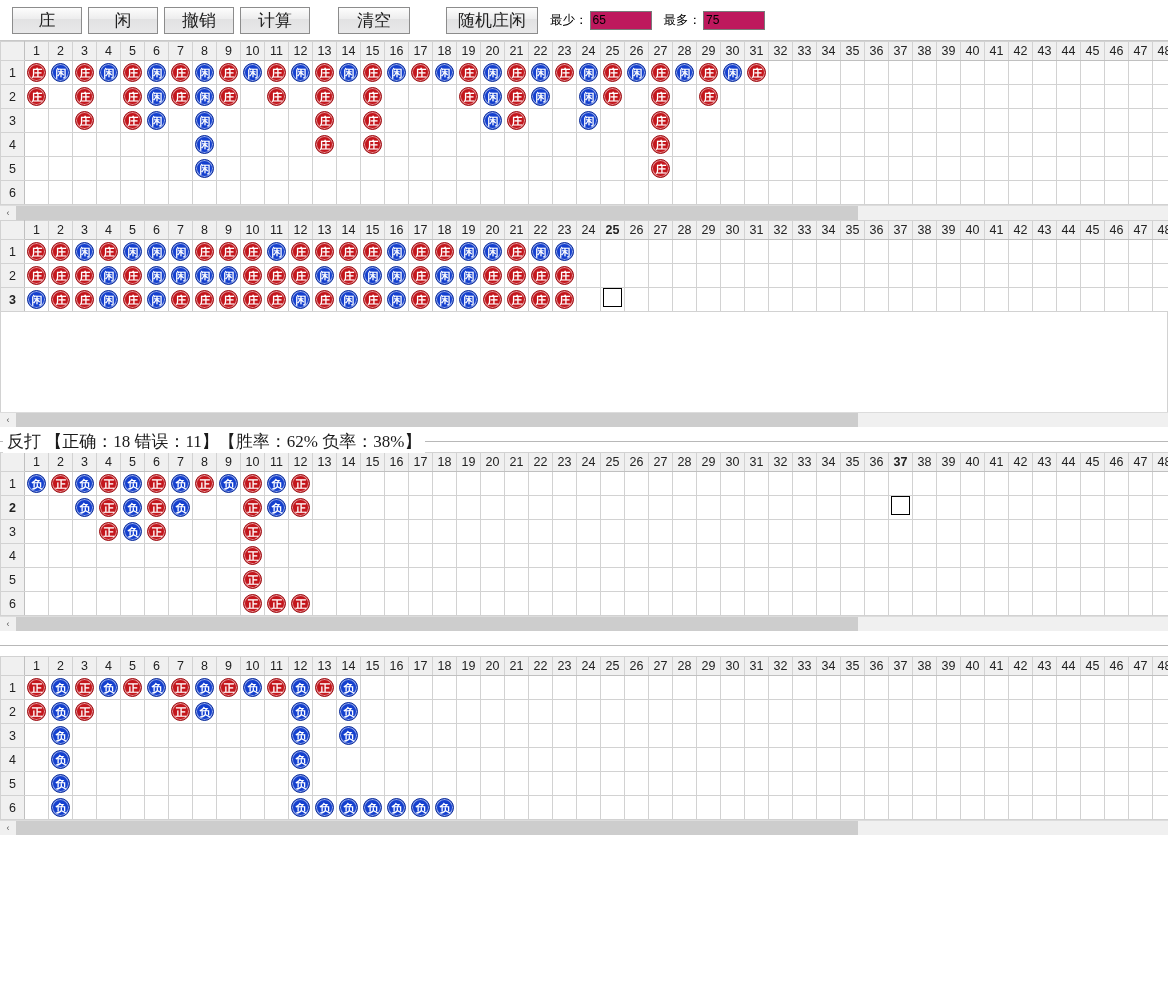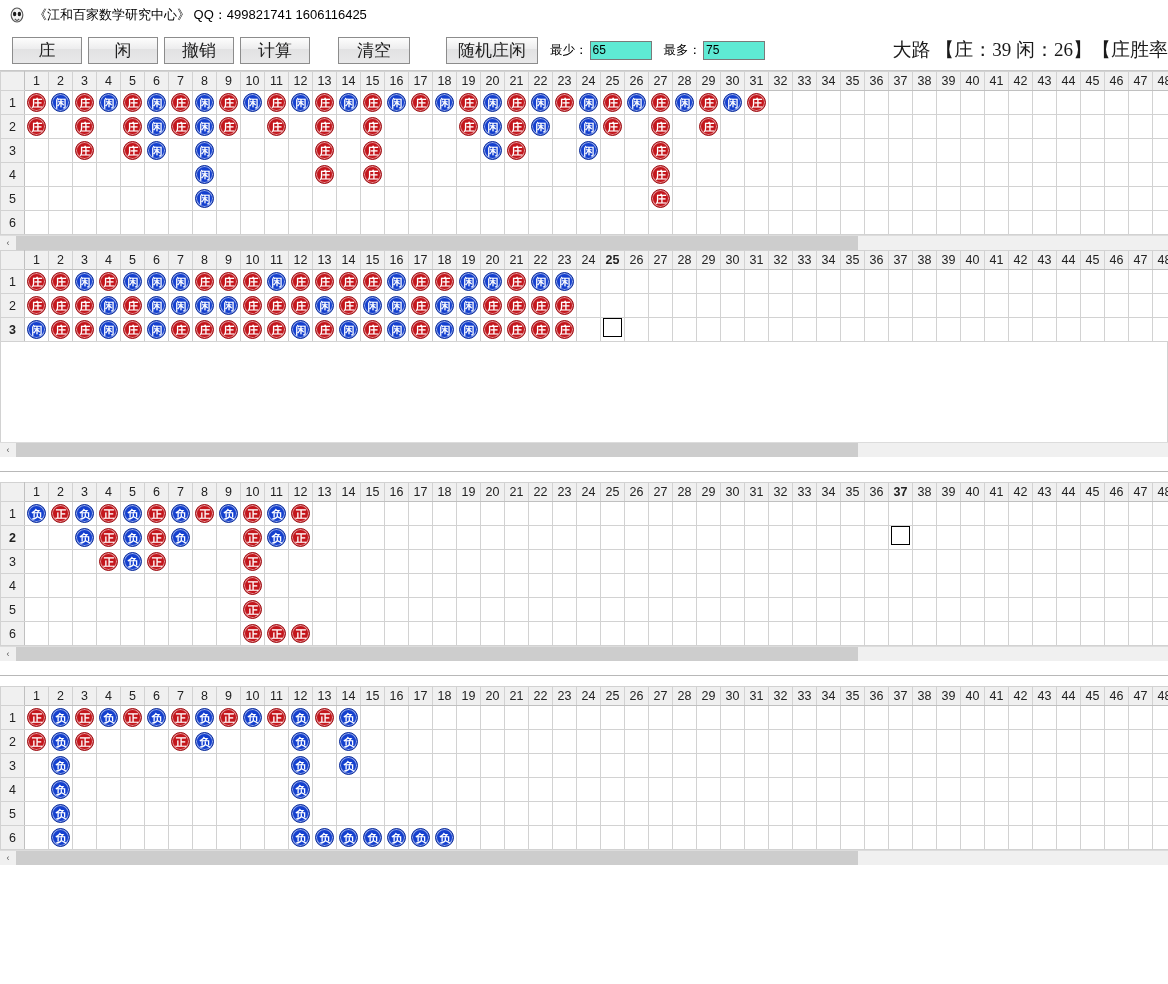--- a/index.html
+++ b/index.html
@@ -51,21 +51,21 @@
   .btn-zhuang, .btn-xian, .btn-chexiao, .btn-jisuan { width: 70px; }
   .btn-zhuang { margin-left: 4px; }
   .btn-xian, .btn-chexiao, .btn-jisuan { margin-left: 6px; }
   .btn-qingkong { width: 72px; margin-left: 28px; }
   .btn-random { width: 92px; margin-left: 36px; }
   .fieldlabel {
     font-size: 12.5px; color: #000; margin-left: 12px; white-space:nowrap;
   }
   .numinput {
     width: 62px; height: 19px; border: 1px solid #7a7a7a;
-    background:#5eead4; font-size: 12px; padding: 0 2px;
+    background:#be185d; font-size: 12px; padding: 0 2px;
     margin-left: 2px; color:#000; line-height: 17px;
     font-family: "Liberation Sans", sans-serif;
   }
   .statline {
     position: absolute; right: 0; top: 50%; transform: translateY(-50%);
     font-family: "Liberation Serif","DejaVu Serif",serif;
     font-size: 19px; color: #1a1a1a; white-space: nowrap;
     padding-right: 0px;
   }
 
@@ -168,43 +168,33 @@
   }
   .gb-legend .gb-rule-left {
     width: 3px; height: 1px; background:#b8b8b8;
   }
 </style>
 </head>
 <body>
 
 <div id="app">
 
-  <div class="titlebar">
-    <svg class="tb-icon" viewBox="0 0 16 16">
-      <ellipse cx="8" cy="8" rx="5.2" ry="6.2" fill="#f2f2f2" stroke="#555" stroke-width="1"></ellipse>
-      <ellipse cx="5.9" cy="7" rx="1.5" ry="2" fill="#1a1a1a"></ellipse>
-      <ellipse cx="10.1" cy="7" rx="1.5" ry="2" fill="#1a1a1a"></ellipse>
-      <path d="M6 11.5 L8 13 L10 11.5" stroke="#555" fill="none" stroke-width="1"></path>
-    </svg>
-    <div class="tb-text">《江和百家数学研究中心》 QQ：499821741 1606116425</div>
-  </div>
 
 
   <div class="toolbar">
     <div class="btn btn-zhuang">庄</div>
     <div class="btn btn-xian">闲</div>
     <div class="btn btn-chexiao">撤销</div>
     <div class="btn btn-jisuan">计算</div>
     <div class="btn btn-qingkong">清空</div>
     <div class="btn btn-random">随机庄闲</div>
     <div class="fieldlabel">最少：</div>
     <div class="numinput">65</div>
     <div class="fieldlabel">最多：</div>
     <div class="numinput">75</div>
-    <div class="statline">大路 【庄：39 闲：26】【庄胜率</div>
   </div>
 
   <div class="gridwrap">
     <table class="grid" id="grid-big" style="width: 1177px;">
         <thead>
           <tr>
             <th class="corner"></th>
             <th class="colhead" style="width: 24px;">1</th>
             <th class="colhead" style="width: 24px;">2</th>
             <th class="colhead" style="width: 24px;">3</th>
@@ -1055,20 +1045,21 @@
   </div>
   <div class="hscroll">
     <div class="sbtn">‹</div>
     <div class="thumb" style="width:842px"></div>
     <div class="track"></div>
   </div>
 
   <div class="groupbox">
     <div class="gb-legend">
       <div class="gb-rule-left"></div>
+      <div class="gb-title">反打 【正确：18 错误：11】【胜率：62% 负率：38%】</div>
       <div class="gb-rule"></div>
     </div>
     <table class="grid" id="grid-fanda" style="width: 1177px;">
         <thead>
           <tr>
             <th class="corner"></th>
             <th class="colhead" style="width: 24px;">1</th>
             <th class="colhead" style="width: 24px;">2</th>
             <th class="colhead" style="width: 24px;">3</th>
             <th class="colhead" style="width: 24px;">4</th>

